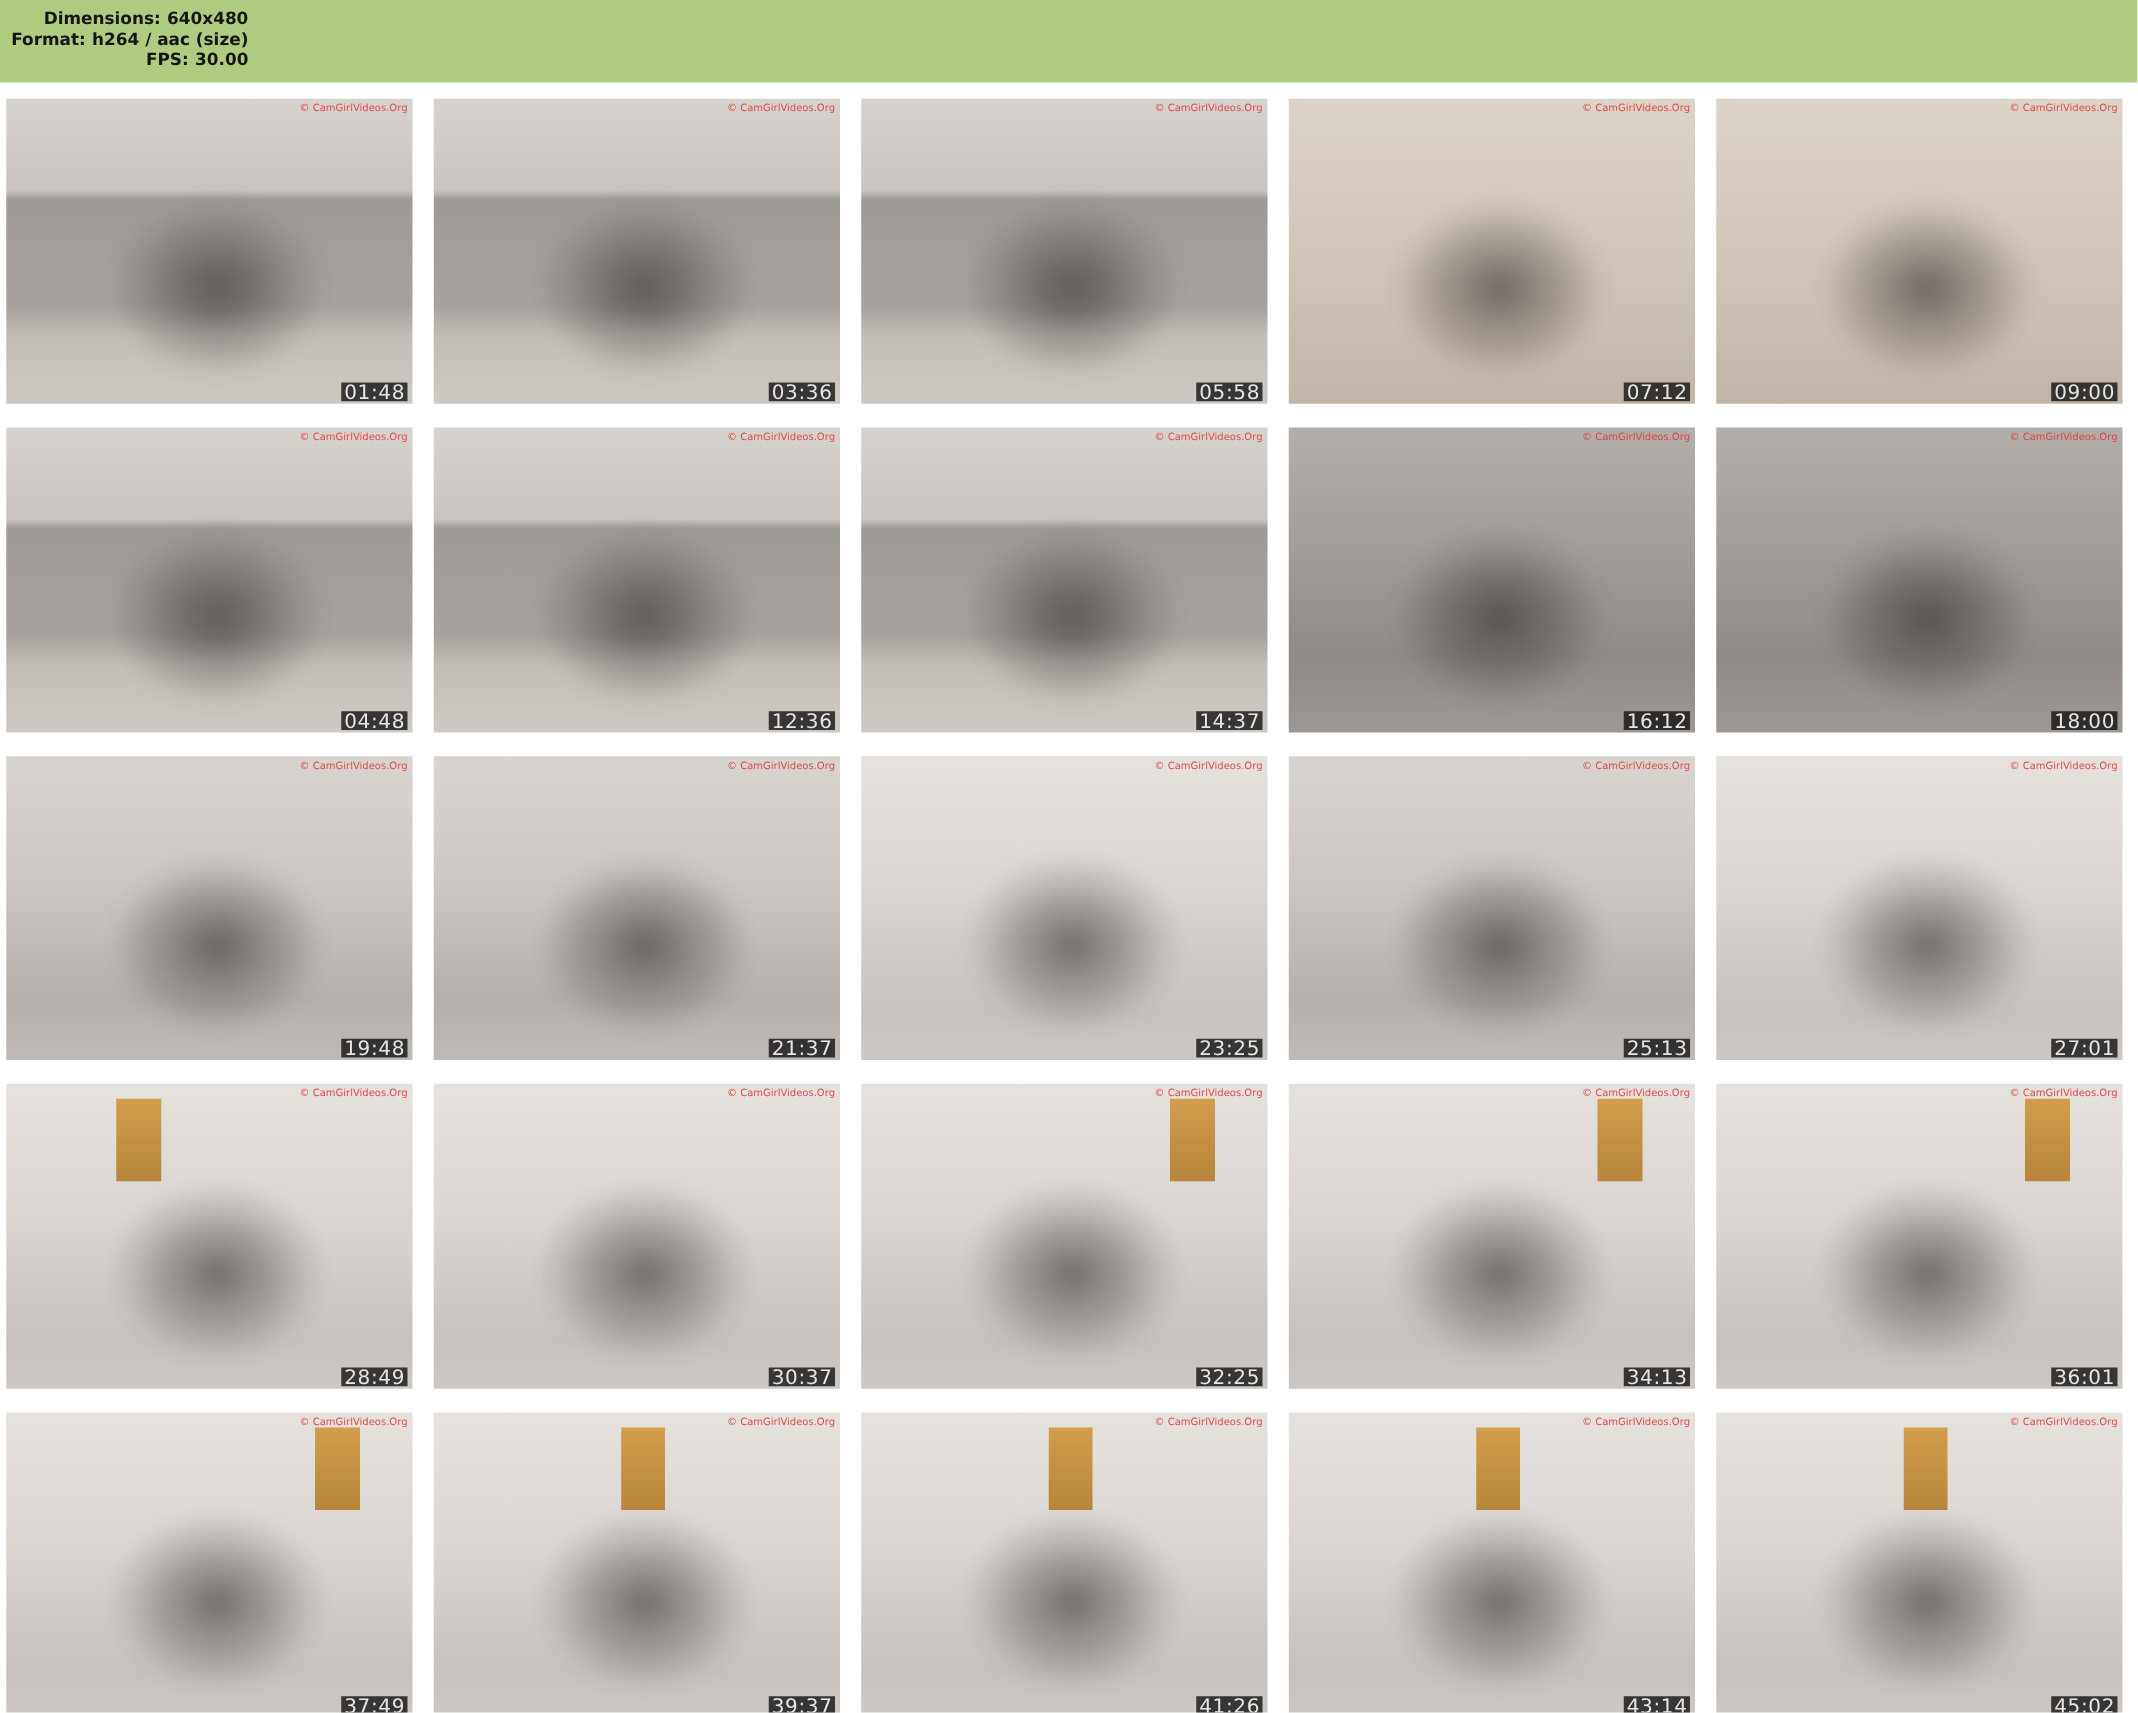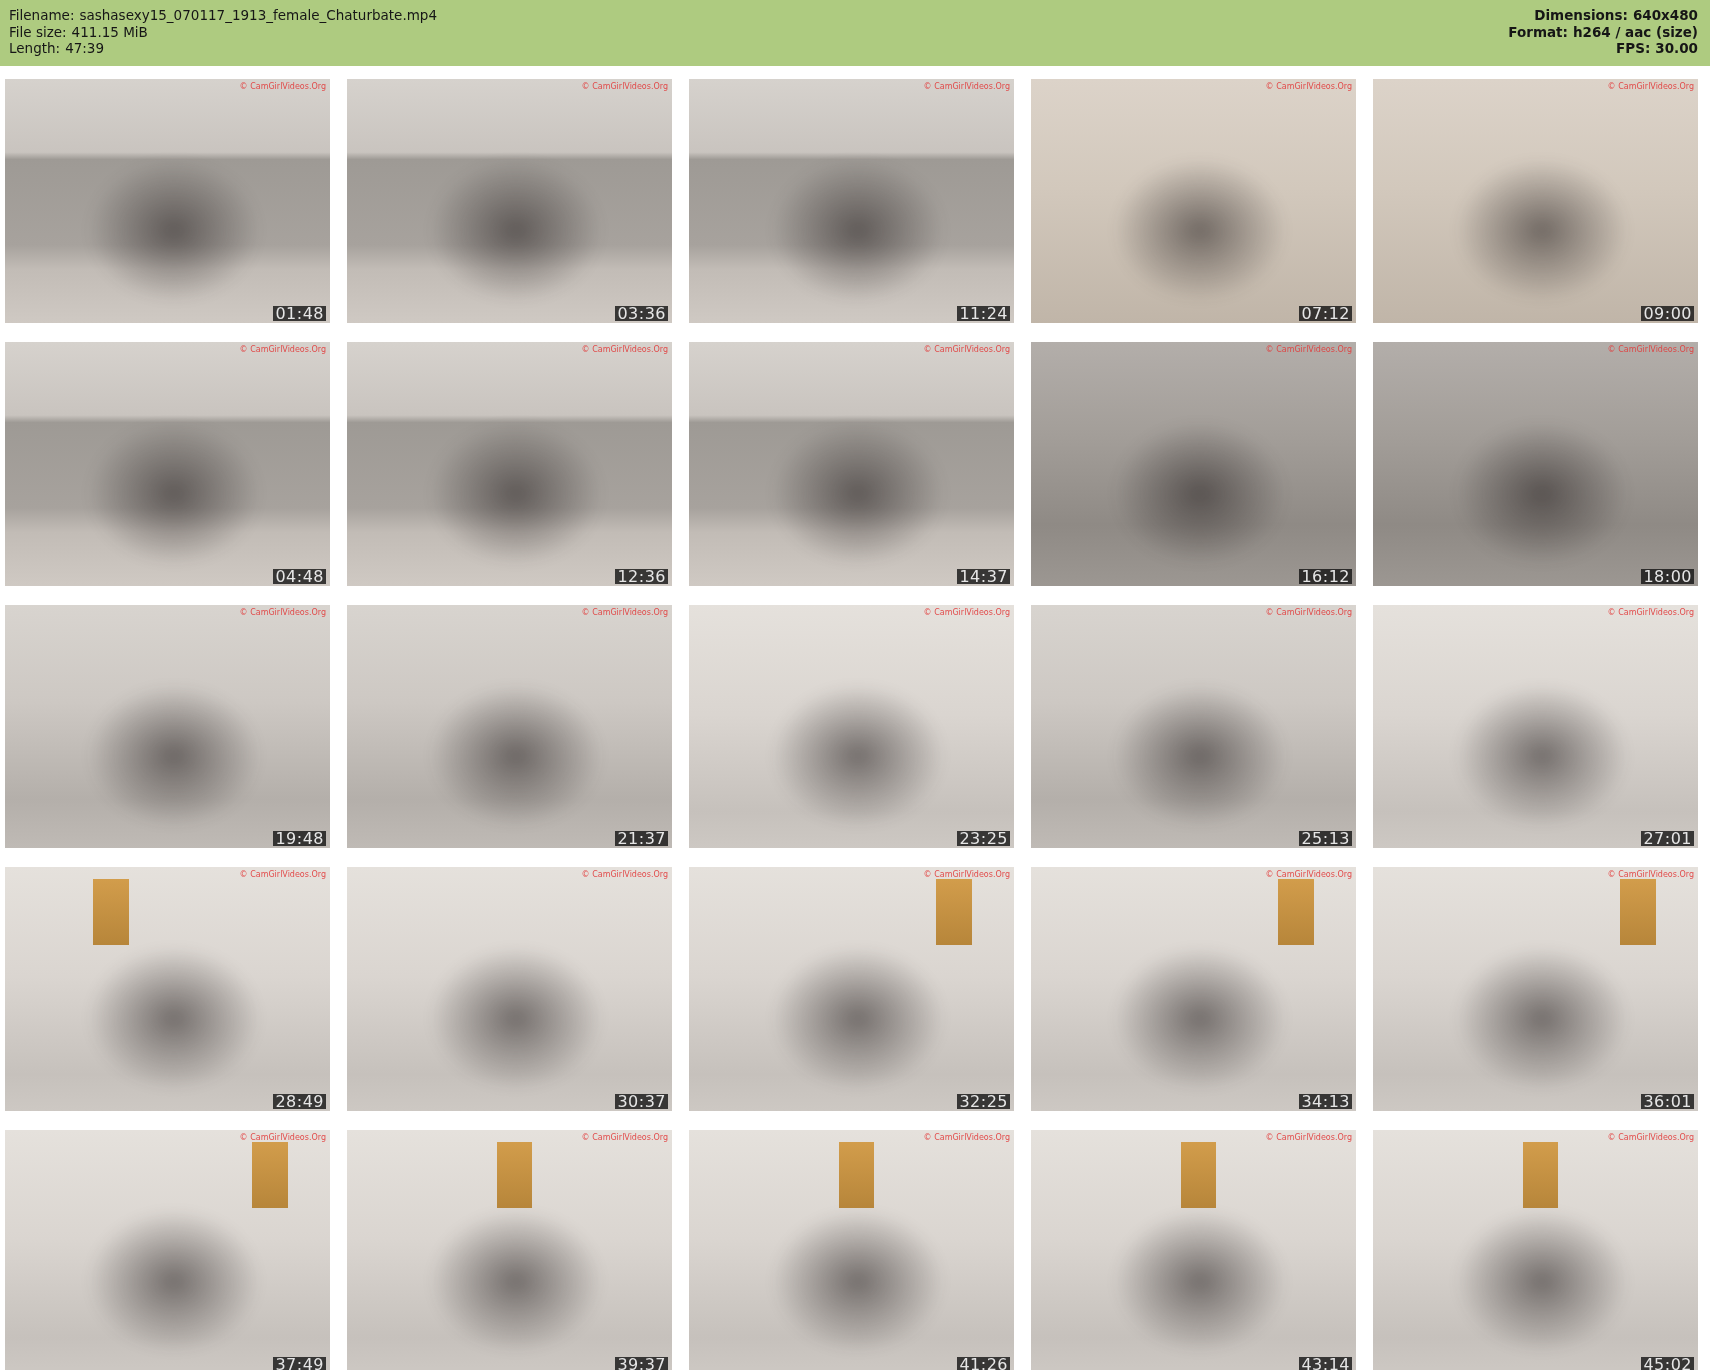--- a/index.html
+++ b/index.html
@@ -89,44 +89,39 @@
     line-height: 9px;
     color: var(--wm-color, #e23b3b);
     opacity: 0.9;
     z-index: 2;
   }
 </style>
 </head>
 <body>
 
 <div class="header">
-  <div class="col-left">
-    <div><span class="lbl">Filename:</span><span>sashasexy15_070117_1913_female_Chaturbate.mp4</span></div>
-    <div><span class="lbl">File size:</span><span>411.15 MiB</span></div>
-    <div><span class="lbl">Length:</span><span>47:39</span></div>
-  </div>
   <div class="col-right">
     <div><span class="lbl">Dimensions:</span><span>640x480</span></div>
     <div><span class="lbl">Format:</span><span>h264 / aac (size)</span></div>
     <div><span class="lbl">FPS:</span><span>30.00</span></div>
   </div>
 </div>
 
 <div class="grid">
   <div class="thumb sc-a">
       <span class="wm">© CamGirlVideos.Org</span>
       <span class="ts">01:48</span>
     </div>
   <div class="thumb sc-a">
       <span class="wm">© CamGirlVideos.Org</span>
       <span class="ts">03:36</span>
     </div>
   <div class="thumb sc-a">
       <span class="wm">© CamGirlVideos.Org</span>
-      <span class="ts">11:24</span>
+      <span class="ts">05:58</span>
     </div>
   <div class="thumb sc-b">
       <span class="wm">© CamGirlVideos.Org</span>
       <span class="ts">07:12</span>
     </div>
   <div class="thumb sc-b">
       <span class="wm">© CamGirlVideos.Org</span>
       <span class="ts">09:00</span>
     </div>
 

